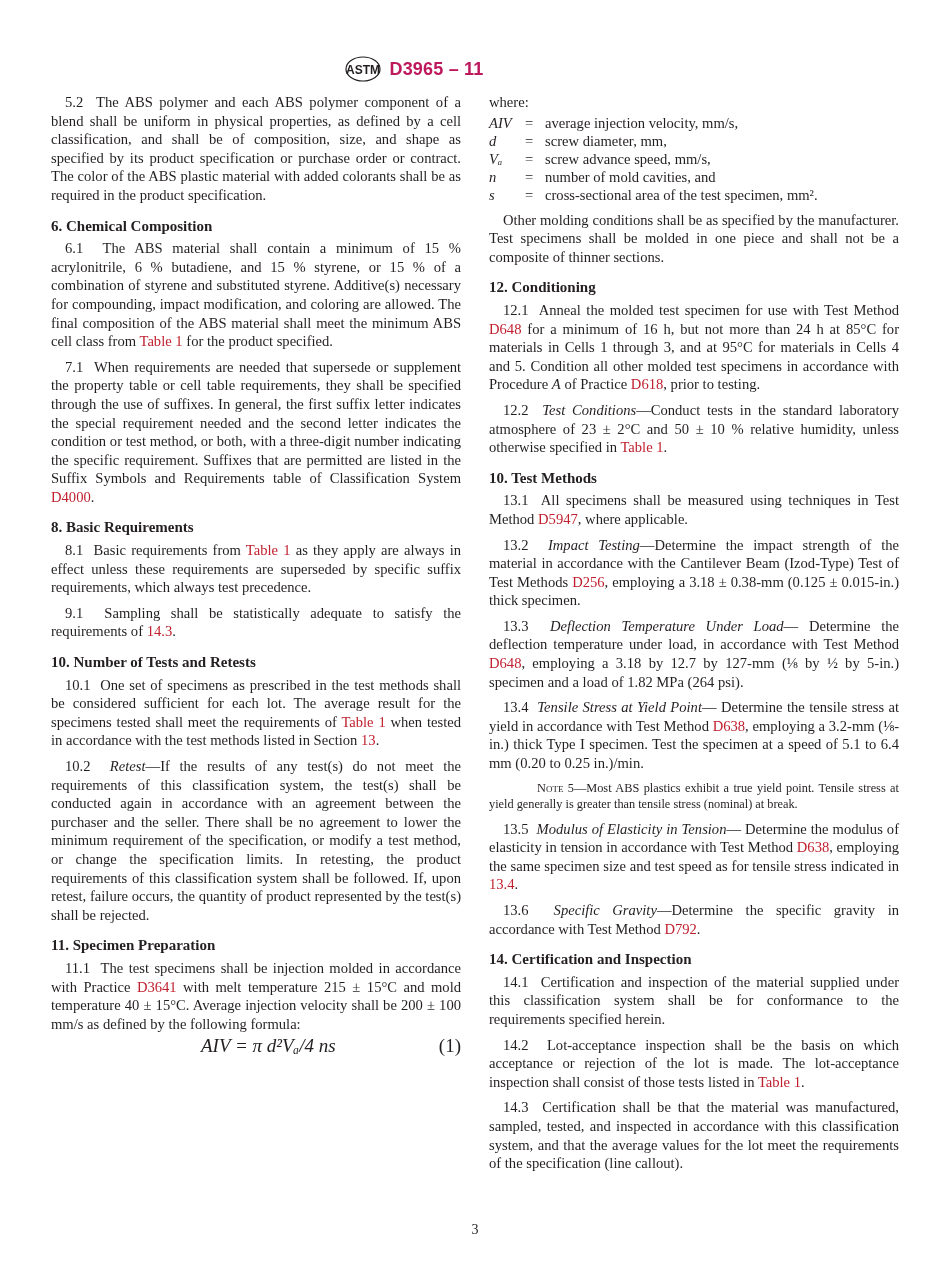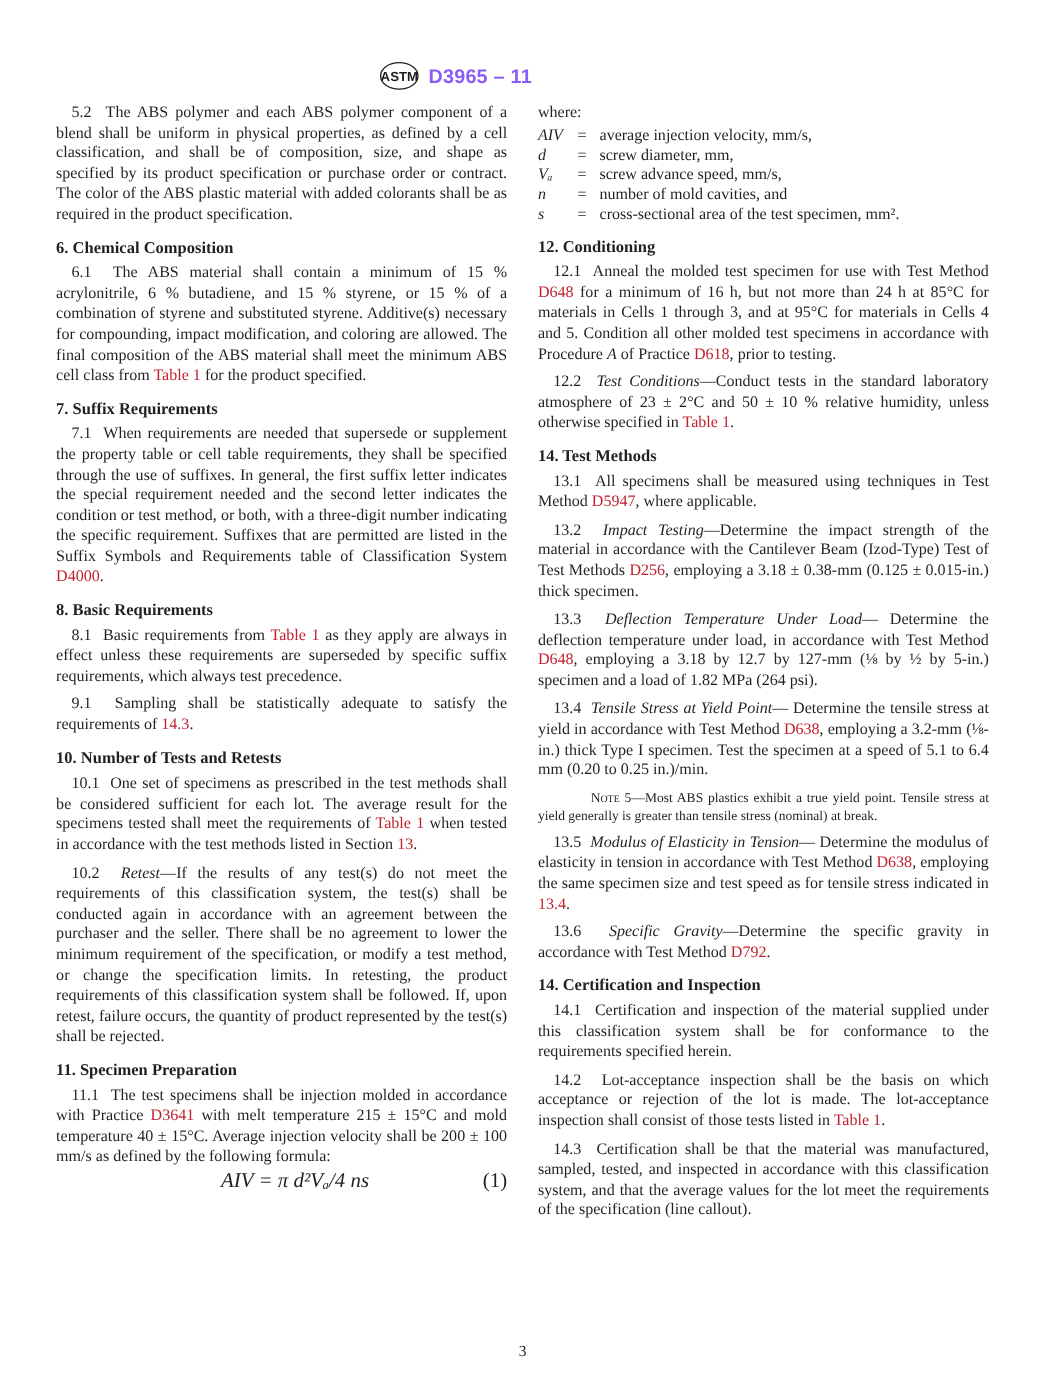--- a/index.html
+++ b/index.html
@@ -2,21 +2,21 @@
 <html><head>
 <meta charset="utf-8">
 <style>
   html, body { margin: 0; padding: 0; background: #ffffff; }
   body { width: 950px; height: 1272px; position: relative; overflow: hidden;
          font-family: "Liberation Serif", "DejaVu Serif", serif; color: #231f20; }
   .header { position: absolute; top: 54px; left: 0; width: 827px; height: 30px;
             display: flex; justify-content: center; align-items: center; gap: 6px; }
   .logo { width: 40px; height: 28px; display: inline-block; }
   .doc-id { font-family: "Liberation Sans", "DejaVu Sans", sans-serif; font-weight: bold;
-            font-size: 18px; letter-spacing: 0.2px; color: #8b5cf6; }
+            font-size: 18px; letter-spacing: 0.2px; color: #be185d; }
   .col { position: absolute; top: 93px; width: 410px; font-size: 14.6px; line-height: 18.6px; }
   .col.left { left: 51px; }
   .col.right { left: 489px; }
   p { margin: 0; text-align: justify; }
   p.para { text-indent: 14px; margin-bottom: 7px; }
   h3 { margin: 0; font-size: 15px; font-weight: bold; margin-top: 12px; margin-bottom: 4px; line-height: 18.6px; }
   .link { color: #c0202e; }
   i, .it { font-style: italic; }
   .note { font-size: 12.3px; line-height: 16px; margin: 6px 0 8px 0; text-align: justify; }
   .note .sc { font-variant: small-caps; margin-left: 34px; }
@@ -39,21 +39,20 @@
   </svg>
   <span class="doc-id">D3965 – 11</span>
 </div>
 
 <div class="col left">
   <p class="para"><span>5.2</span>&nbsp; <span>The ABS polymer and each ABS polymer component of a blend shall be uniform in physical properties, as defined by a cell classification, and shall be of composition, size, and shape as specified by its product specification or purchase order or contract. The color of the ABS plastic material with added colorants shall be as required in the product specification.</span></p>
 
   <h3>6.  Chemical Composition</h3>
   <p class="para"><span>6.1</span>&nbsp; <span>The ABS material shall contain a minimum of 15 % acrylonitrile, 6 % butadiene, and 15 % styrene, or 15 % of a combination of styrene and substituted styrene. Additive(s) necessary for compounding, impact modification, and coloring are allowed. The final composition of the ABS material shall meet the minimum ABS cell class from </span><span class="link">Table 1</span><span> for the product specified.</span></p>
 
-  <h3>7.  Suffix Requirements</h3>
   <p class="para"><span>7.1</span>&nbsp; <span>When requirements are needed that supersede or supplement the property table or cell table requirements, they shall be specified through the use of suffixes. In general, the first suffix letter indicates the special requirement needed and the second letter indicates the condition or test method, or both, with a three-digit number indicating the specific requirement. Suffixes that are permitted are listed in the Suffix Symbols and Requirements table of Classification System </span><span class="link">D4000</span><span>.</span></p>
 
   <h3>8.  Basic Requirements</h3>
   <p class="para"><span>8.1</span>&nbsp; <span>Basic requirements from </span><span class="link">Table 1</span><span> as they apply are always in effect unless these requirements are superseded by specific suffix requirements, which always test precedence.</span></p>
 
   <p class="para"><span>9.1</span>&nbsp; <span>Sampling shall be statistically adequate to satisfy the requirements of </span><span class="link">14.3</span><span>.</span></p>
 
   <h3>10.  Number of Tests and Retests</h3>
   <p class="para"><span>10.1</span>&nbsp; <span>One set of specimens as prescribed in the test methods shall be considered sufficient for each lot. The average result for the specimens tested shall meet the requirements of </span><span class="link">Table 1</span><span> when tested in accordance with the test methods listed in Section </span><span class="link">13</span><span>.</span></p>
   <p class="para"><span>10.2</span>&nbsp; <i>Retest</i><span>—If the results of any test(s) do not meet the requirements of this classification system, the test(s) shall be conducted again in accordance with an agreement between the purchaser and the seller. There shall be no agreement to lower the minimum requirement of the specification, or modify a test method, or change the specification limits. In retesting, the product requirements of this classification system shall be followed. If, upon retest, failure occurs, the quantity of product represented by the test(s) shall be rejected.</span></p>
@@ -88,26 +87,27 @@
         <span class="var-sym">n</span>
         <span class="var-eq">=</span>
         <span class="var-def">number of mold cavities, and</span>
       </div>
     <div class="var-row">
         <span class="var-sym">s</span>
         <span class="var-eq">=</span>
         <span class="var-def">cross-sectional area of the test specimen, mm².</span>
       </div>
   </div>
+  <p class="para">Other molding conditions shall be as specified by the manufacturer. Test specimens shall be molded in one piece and shall not be a composite of thinner sections.</p>
 
   <h3>12.  Conditioning</h3>
   <p class="para"><span>12.1</span>&nbsp; <span>Anneal the molded test specimen for use with Test Method </span><span class="link">D648</span><span> for a minimum of 16 h, but not more than 24 h at 85°C for materials in Cells 1 through 3, and at 95°C for materials in Cells 4 and 5. Condition all other molded test specimens in accordance with Procedure </span><i>A</i><span> of Practice </span><span class="link">D618</span><span>, prior to testing.</span></p>
   <p class="para"><span>12.2</span>&nbsp; <i>Test Conditions</i><span>—Conduct tests in the standard laboratory atmosphere of 23 ± 2°C and 50 ± 10 % relative humidity, unless otherwise specified in </span><span class="link">Table 1</span><span>.</span></p>
 
-  <h3>14.  Test Methods</h3>
+  <h3>10.  Test Methods</h3>
   <p class="para"><span>13.1</span>&nbsp; <span>All specimens shall be measured using techniques in Test Method </span><span class="link">D5947</span><span>, where applicable.</span></p>
   <p class="para"><span>13.2</span>&nbsp; <i>Impact Testing</i><span>—Determine the impact strength of the material in accordance with the Cantilever Beam (Izod-Type) Test of Test Methods </span><span class="link">D256</span><span>, employing a 3.18 ± 0.38-mm (0.125 ± 0.015-in.) thick specimen.</span></p>
   <p class="para"><span>13.3</span>&nbsp; <i>Deflection Temperature Under Load</i><span>— Determine the deflection temperature under load, in accordance with Test Method </span><span class="link">D648</span><span>, employing a 3.18 by 12.7 by 127-mm (⅛ by ½ by 5-in.) specimen and a load of 1.82 MPa (264 psi).</span></p>
   <p class="para"><span>13.4</span>&nbsp; <i>Tensile Stress at Yield Point</i><span>— Determine the tensile stress at yield in accordance with Test Method </span><span class="link">D638</span><span>, employing a 3.2-mm (⅛-in.) thick Type I specimen. Test the specimen at a speed of 5.1 to 6.4 mm (0.20 to 0.25 in.)/min.</span></p>
   <p class="note"><span style="padding-left:14px"></span><span class="sc">Note 5</span><span>—Most ABS plastics exhibit a true yield point. Tensile stress at yield generally is greater than tensile stress (nominal) at break.</span></p>
   <p class="para"><span>13.5</span>&nbsp; <i>Modulus of Elasticity in Tension</i><span>— Determine the modulus of elasticity in tension in accordance with Test Method </span><span class="link">D638</span><span>, employing the same specimen size and test speed as for tensile stress indicated in </span><span class="link">13.4</span><span>.</span></p>
   <p class="para"><span>13.6</span>&nbsp; <i>Specific Gravity</i><span>—Determine the specific gravity in accordance with Test Method </span><span class="link">D792</span><span>.</span></p>
 
   <h3>14.  Certification and Inspection</h3>
   <p class="para"><span>14.1</span>&nbsp; <span>Certification and inspection of the material supplied under this classification system shall be for conformance to the requirements specified herein.</span></p>

